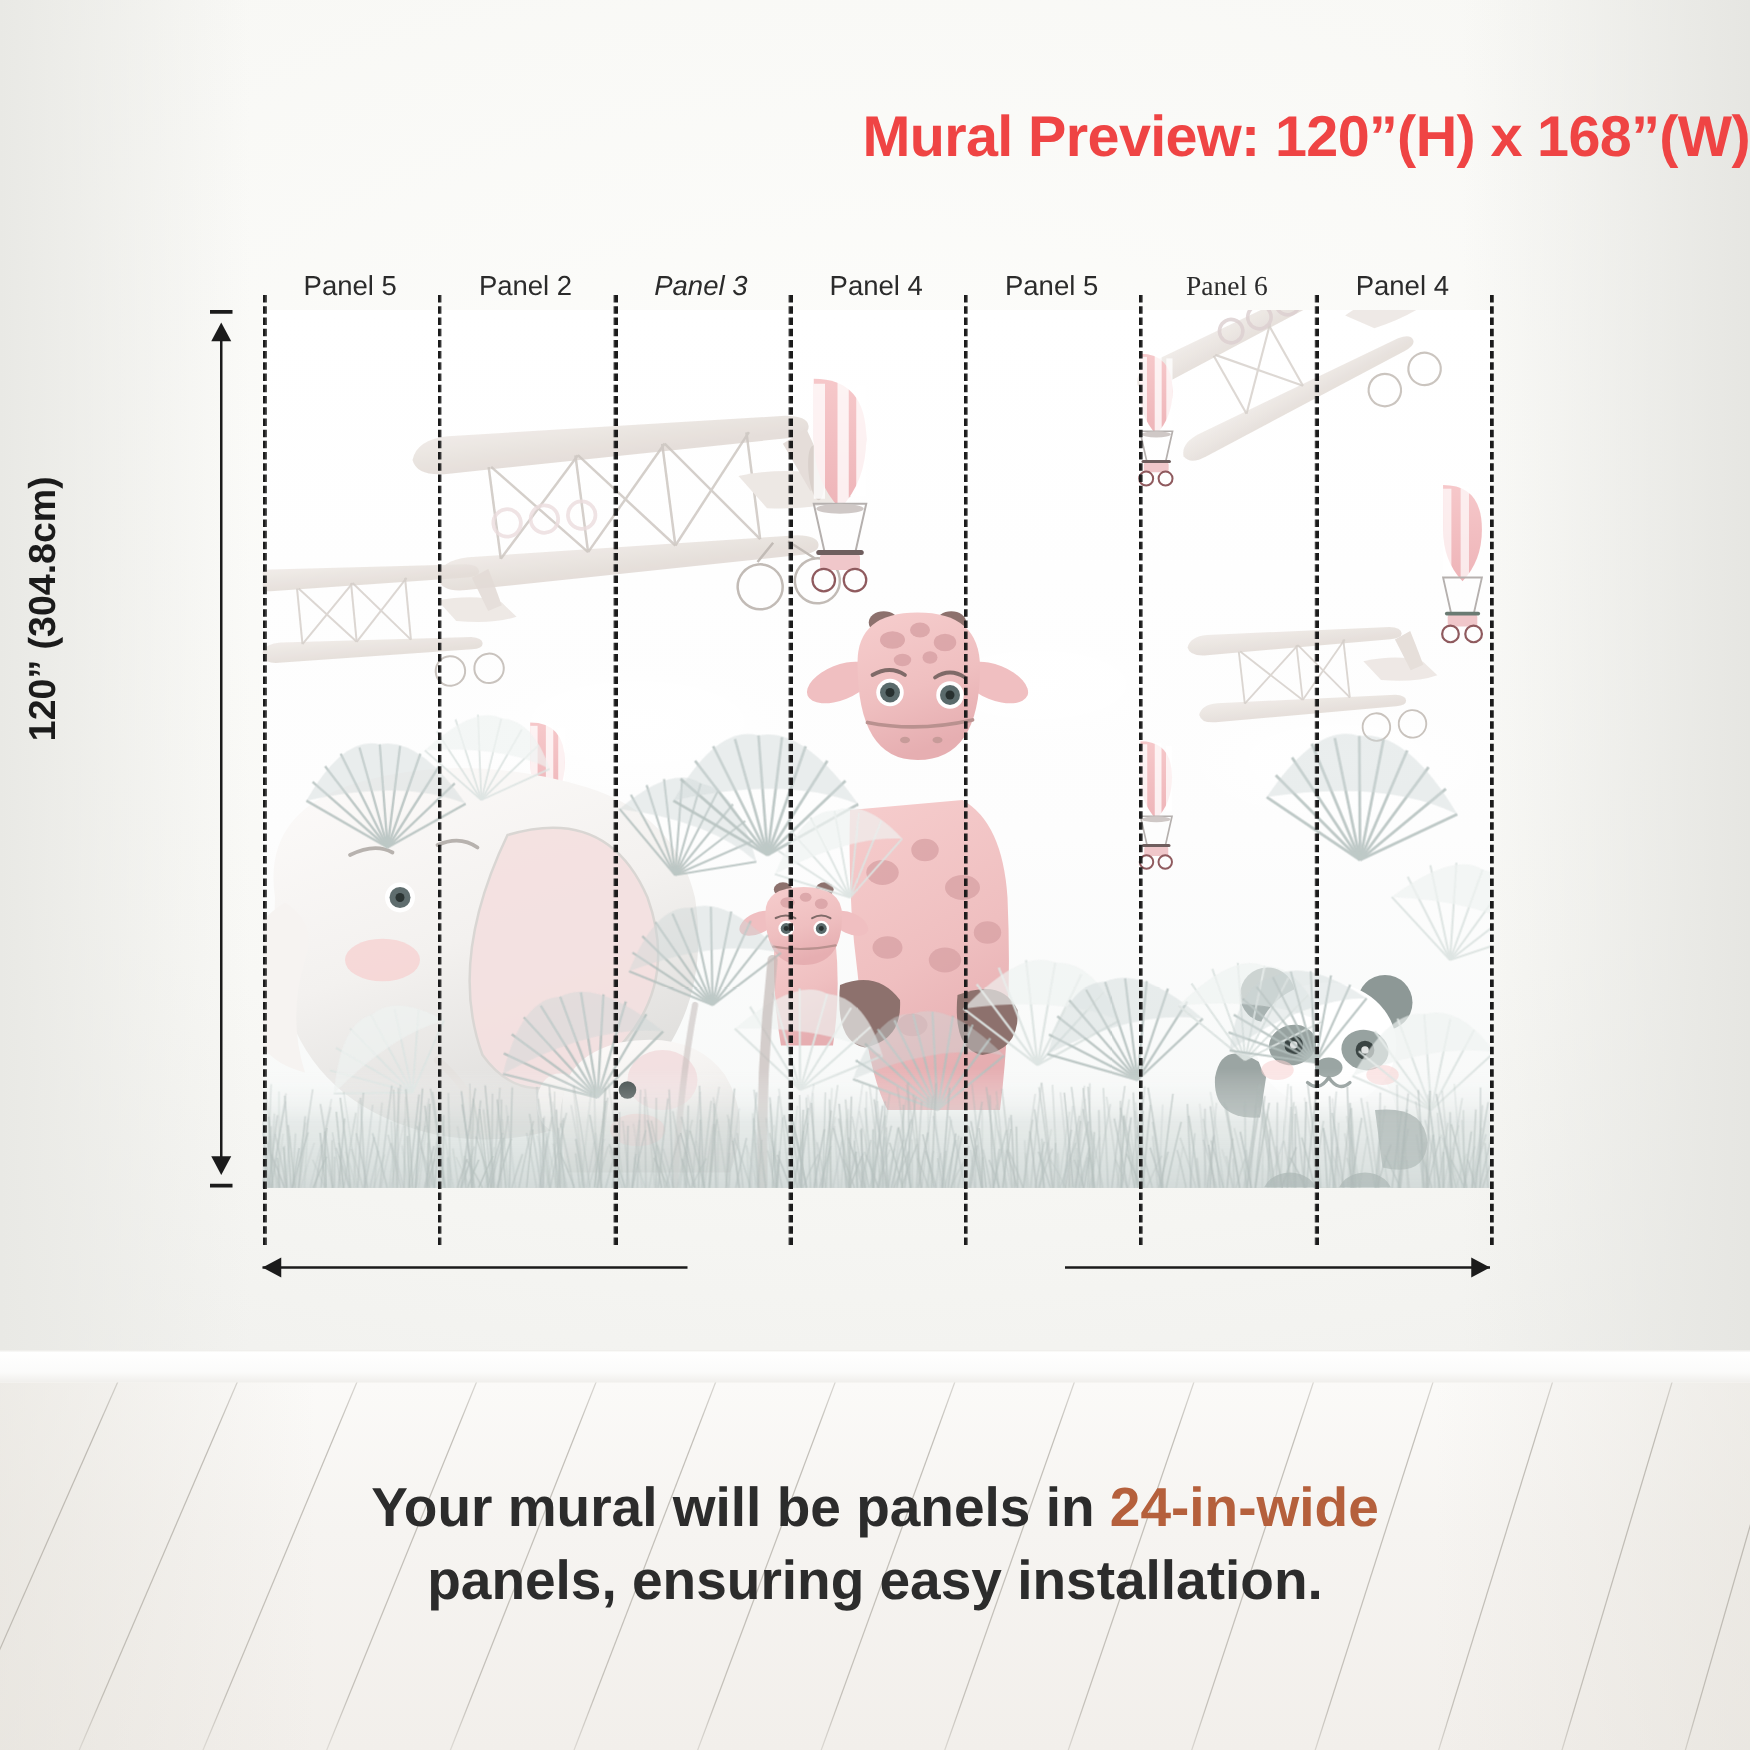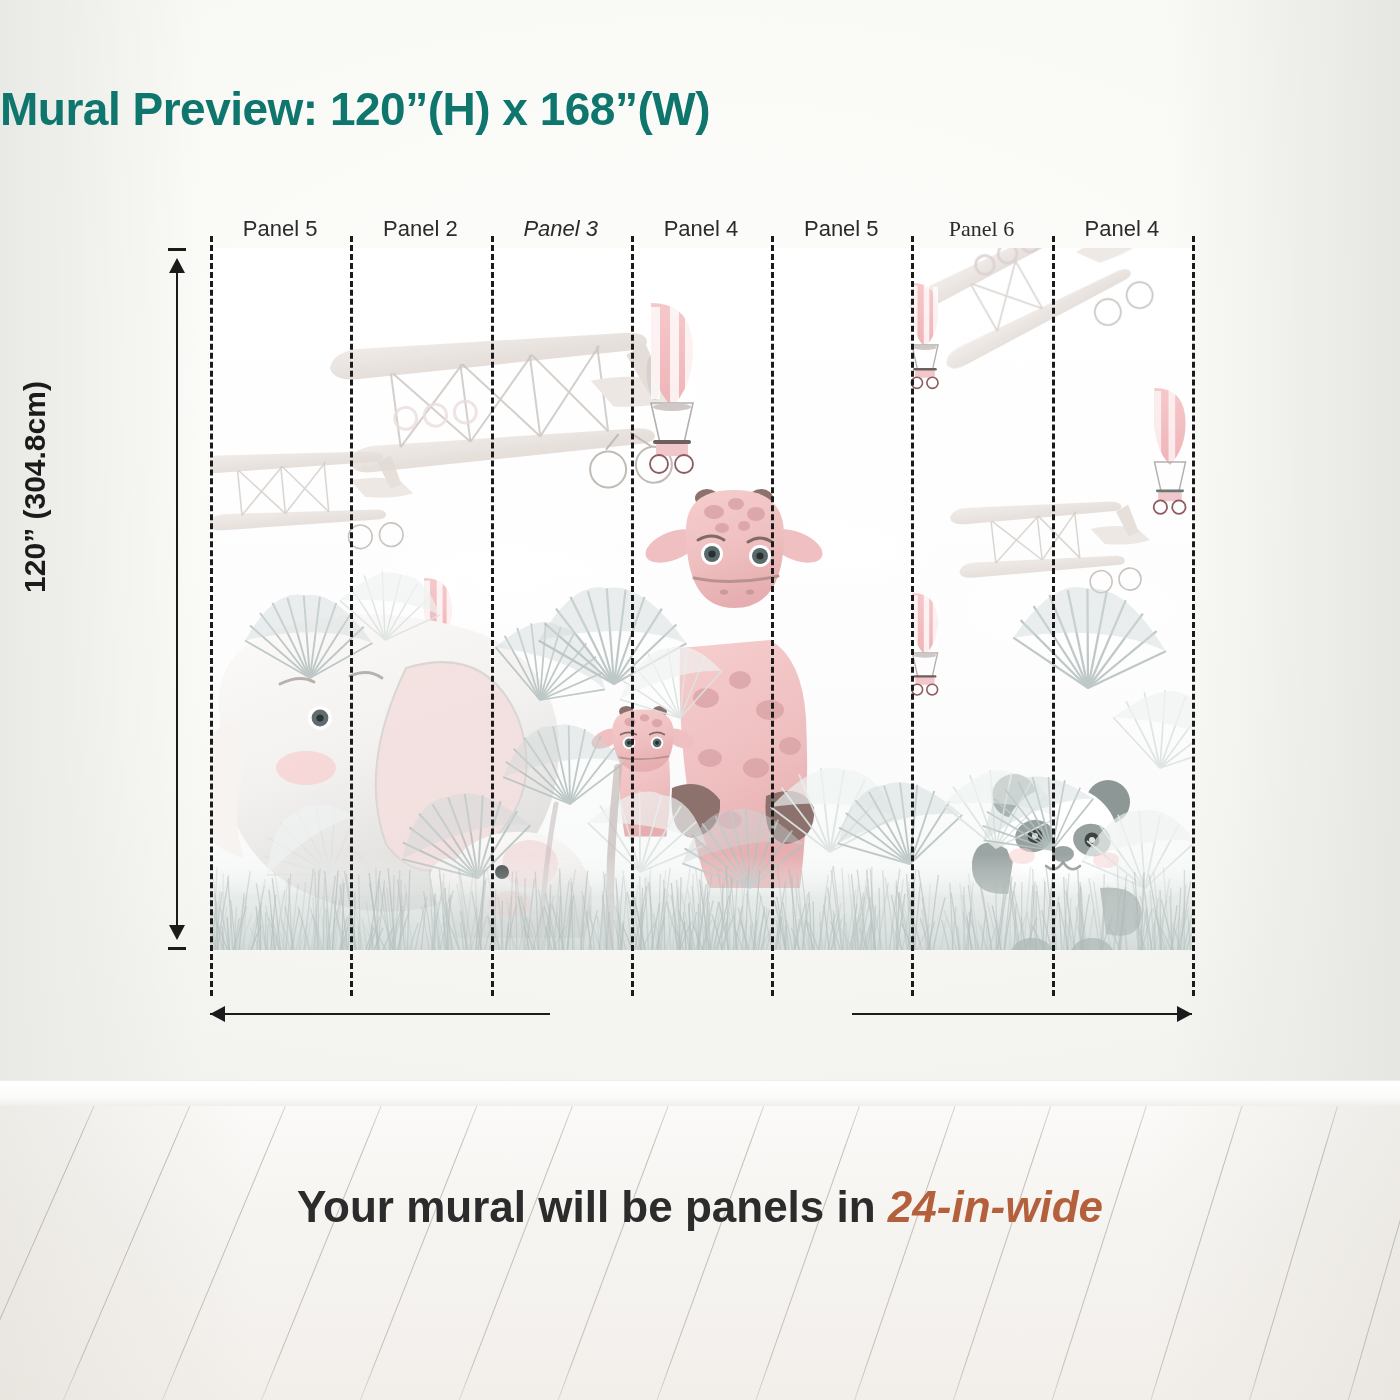--- a/index.html
+++ b/index.html
@@ -40,22 +40,22 @@
     background:linear-gradient(180deg,rgba(170,165,155,0) 0%,rgba(150,145,135,.55) 25%,rgba(150,145,135,.5) 80%,rgba(170,165,155,0) 100%);
     transform-origin:top center;
   }
   .floor-vig{
     position:absolute;left:0;top:0;width:1400px;height:294px;
     background:linear-gradient(90deg,rgba(226,223,216,.55) 0%,rgba(255,255,255,0) 18%,rgba(255,255,255,0) 82%,rgba(226,223,216,.5) 100%);
   }
 
   
   .title{
-    position:absolute;left:0;top:82px;width:1400px;text-align:left;
-    font-size:46px;font-weight:bold;color:#0f766e;letter-spacing:-0.5px;
+    position:absolute;left:0;top:82px;width:1400px;text-align:right;
+    font-size:46px;font-weight:bold;color:#ef4444;letter-spacing:-0.5px;
   }
 
   
   #mural{
     position:absolute;left:210px;top:248px;width:982px;height:702px;
     overflow:hidden;
     background:linear-gradient(180deg,#ffffff 0%,#fdfdfd 45%,#f8f9f8 100%);
   }
   #mural svg{display:block;}
 
@@ -91,21 +91,21 @@
   .hlabel{
     position:absolute;left:210px;top:988px;width:982px;text-align:center;
     font-size:30px;font-weight:bold;color:#1b1b1b;
   }
 
   
   .caption{
     position:absolute;left:90px;top:1178px;width:1220px;text-align:center;
     font-size:44px;font-weight:bold;color:#2c2c2c;line-height:1.32;
   }
-  .caption .accent{color:#b5603c;font-style:italic;}
+  .caption .accent{color:#b5603c;}
 </style>
 </head>
 <body>
 
 <div id="stage">
 
   <div class="wall"></div>
   <div class="wall-shade-l"></div>
   <div class="wall-shade-r"></div>
   <div class="baseboard"></div>
@@ -1236,15 +1236,16 @@
 
   <div class="hdim">
     <div class="shaft" style="left:0;width:340px;"></div>
     <div class="shaft" style="right:0;width:340px;"></div>
     <div class="ah lf"></div>
     <div class="ah rt"></div>
   </div>
 
   <div class="caption">
     <span>Your mural will be panels in </span><span class="accent">24-in-wide</span><br>
+    <span>panels, ensuring easy installation.</span>
   </div>
 
 </div>
 
 </body></html>

